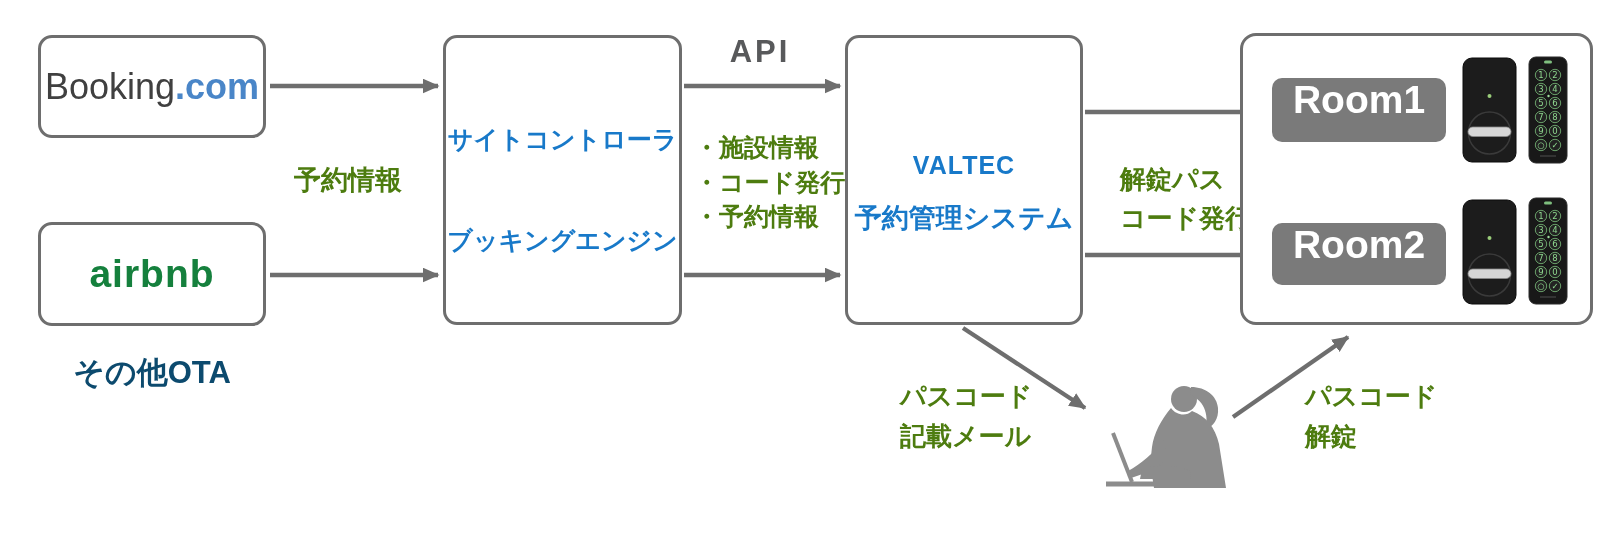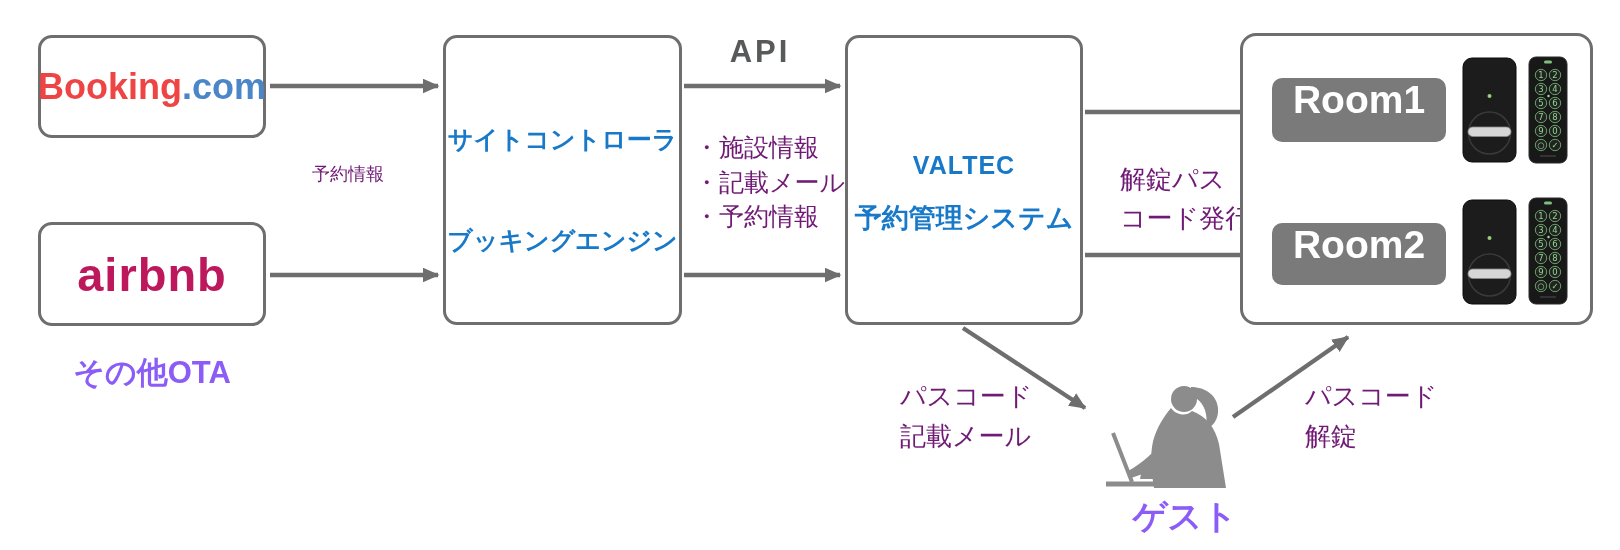--- a/index.html
+++ b/index.html
@@ -8,25 +8,25 @@
     font-family:"Liberation Sans","DejaVu Sans",sans-serif;
   }
   .abs{position:absolute;box-sizing:border-box;}
   .node{
     position:absolute;box-sizing:border-box;background:#fff;
     border:3px solid #6e6e6e;border-radius:14px;
     display:flex;align-items:center;justify-content:center;
   }
   .node-col{flex-direction:column;}
   .blue-line{color:#1879c9;font-weight:bold;text-align:center;}
-  .glabel{position:absolute;color:#701a75;}
-  .booking-primary{color:#ef4444;font-weight:bold;}
+  .glabel{position:absolute;color:#4d7c0f;font-weight:bold;}
+  .booking-primary{color:#404040;font-weight:normal;}
   .booking-suffix{color:#4a86c8;font-weight:bold;}
-  .airbnb-text{color:#be185d;font-weight:bold;font-size:47px;letter-spacing:1px;}
-  .dark-label{color:#8b5cf6;font-weight:bold;}
+  .airbnb-text{color:#15803d;font-weight:bold;font-size:39px;letter-spacing:1px;}
+  .dark-label{color:#0c4a6e;font-weight:bold;}
   .room-box{
     position:absolute;box-sizing:border-box;background:#7a7a7a;border-radius:10px;
     display:flex;align-items:flex-start;justify-content:center;
     color:#ffffff;font-weight:bold;font-size:39px;
   }
   svg{display:block;}
   .overlay{position:absolute;left:0;top:0;pointer-events:none;}
 </style>
 </head>
 <body>
@@ -56,32 +56,32 @@
       <span class="booking-primary">Booking</span><span class="booking-suffix">.com</span>
     </div>
   </div>
 
   <div class="node" style="left:38px;top:222px;width:228px;height:104px;">
     <div class="airbnb-text">airbnb</div>
   </div>
 
   <div class="abs dark-label" style="left:38px;top:352px;width:228px;text-align:center;font-size:31px;">その他OTA</div>
 
-  <div class="glabel" style="left:278px;top:162px;width:140px;text-align:center;font-size:18px;">予約情報</div>
+  <div class="glabel" style="left:278px;top:162px;width:140px;text-align:center;font-size:27px;">予約情報</div>
 
   <div class="node node-col" style="left:443px;top:35px;width:239px;height:290px;gap:68px;padding-top:20px;">
     <div class="blue-line" style="font-size:25px;">サイトコントローラ</div>
     <div class="blue-line" style="font-size:25px;">ブッキングエンジン</div>
   </div>
 
   <div class="abs" style="left:698px;top:34px;width:124px;text-align:center;font-size:31px;font-weight:bold;color:#58595b;letter-spacing:3px;">API</div>
 
   <div class="glabel" style="left:694px;top:130px;font-size:25px;line-height:34.5px;">
     <div>・施設情報</div>
-    <div>・記載メール</div>
+    <div>・コード発行</div>
     <div>・予約情報</div>
   </div>
 
   <div class="node node-col" style="left:845px;top:35px;width:238px;height:290px;gap:20px;padding-top:26px;">
     <div class="blue-line" style="font-size:25px;letter-spacing:1px;">VALTEC</div>
     <div class="blue-line" style="font-size:27px;">予約管理システム</div>
   </div>
 
   <div class="glabel" style="left:1100px;top:160px;font-size:26px;line-height:39px;margin-left:20px;">
     <div>解錠パス</div>
@@ -193,20 +193,19 @@
       <path d="M91,25 C81,37 74,50 72,64 C70,78 72,92 74,105 L146,105 L139,61 C135,44 126,33 112,28 C106,34 96,32 91,25 Z"></path>
       <path d="M83,57 C74,70 61,81 48,88 L51,95 C65,91 78,84 88,75 Z"></path>
       <path d="M62,86 C78,81 96,82 110,88 L111,96 L60,96 Z"></path>
     </g>
     <g stroke="#8c8c8c" fill="none">
       <line x1="33" y1="50" x2="52" y2="99" stroke-width="4"></line>
       <line x1="26" y1="101" x2="104" y2="101" stroke-width="5"></line>
     </g>
   </svg>
 
-  <div class="abs dark-label" style="left:1105px;top:494px;width:160px;text-align:center;font-size:34px;">ゲスト</div>
 
   <div class="glabel" style="left:1305px;top:376px;font-size:26px;line-height:40px;">
     <div>パスコード</div>
     <div>解錠</div>
   </div>
 
 </div>
 
 </body></html>

